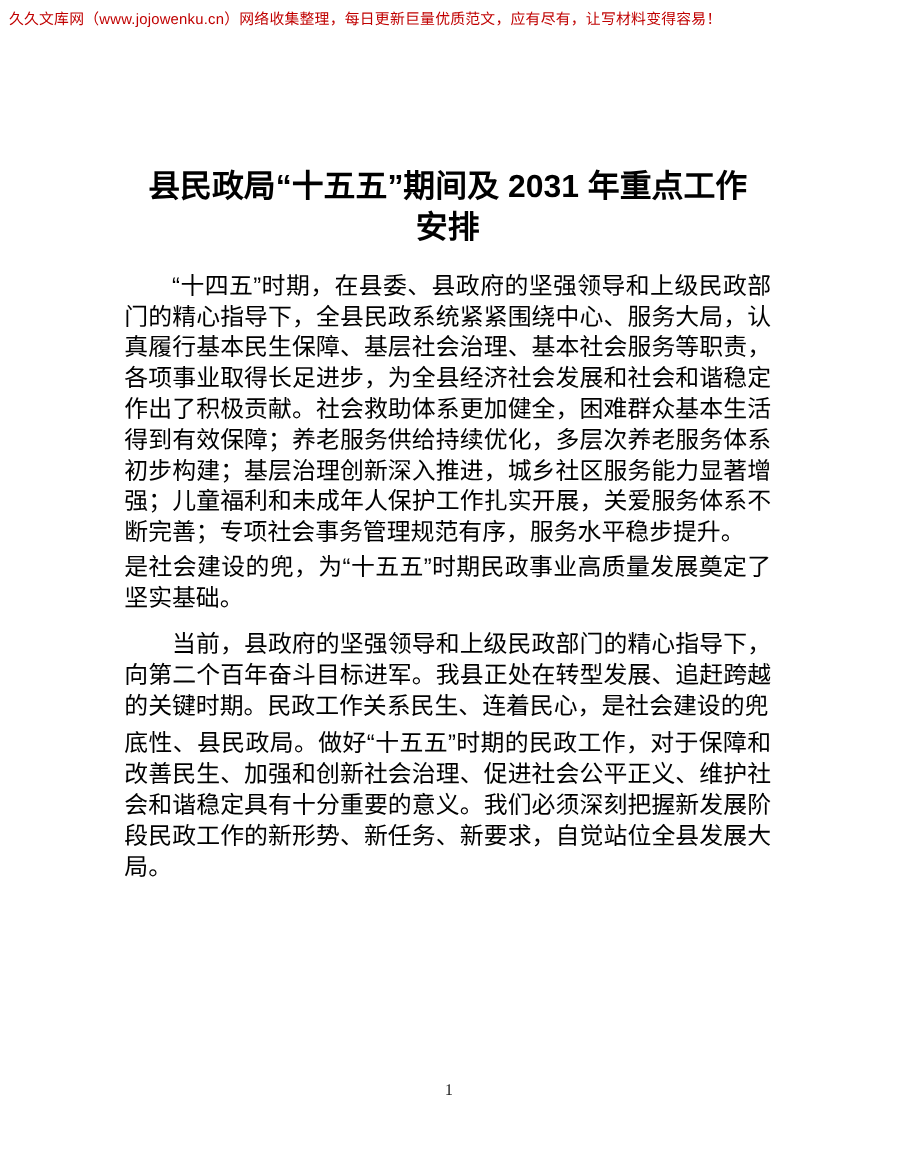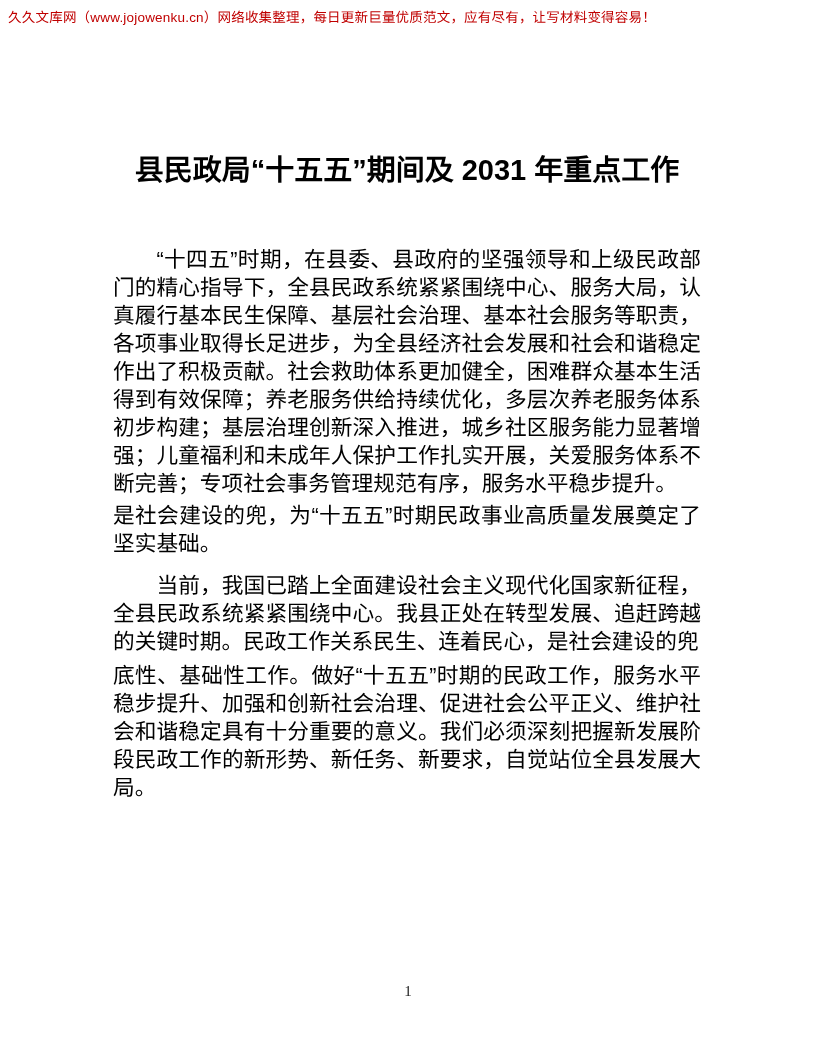--- a/index.html
+++ b/index.html
@@ -77,26 +77,27 @@
 <body>
 
 <div class="page">
 
   <div class="header">
     <span style="color: rgb(192, 0, 0);">久久文库网（www.jojowenku.cn）网络收集整理，每日更新巨量优质范文，应有尽有，让写材料变得容易！</span>
   </div>
 
   <h1 class="title">
     <span class="title-line">县民政局“十五五”期间及 2031 年重点工作</span>
+    <span class="title-line">安排</span>
   </h1>
 
   <div class="content">
     <p class="para indent p1">“十四五”时期，在县委、县政府的坚强领导和上级民政部门的精心指导下，全县民政系统紧紧围绕中心、服务大局，认真履行基本民生保障、基层社会治理、基本社会服务等职责，各项事业取得长足进步，为全县经济社会发展和社会和谐稳定作出了积极贡献。社会救助体系更加健全，困难群众基本生活得到有效保障；养老服务供给持续优化，多层次养老服务体系初步构建；基层治理创新深入推进，城乡社区服务能力显著增强；儿童福利和未成年人保护工作扎实开展，关爱服务体系不断完善；专项社会事务管理规范有序，服务水平稳步提升。</p>
     <p class="para p2">是社会建设的兜，为“十五五”时期民政事业高质量发展奠定了坚实基础。</p>
-    <p class="para indent p3">当前，我国已踏上全面建设社会主义现代化国家新征程，全县民政系统紧紧围绕中心。我县正处在转型发展、追赶跨越的关键时期。民政工作关系民生、连着民心，是社会建设的兜</p>
-    <p class="para p4">底性、基础性工作。做好“十五五”时期的民政工作，服务水平稳步提升、加强和创新社会治理、促进社会公平正义、维护社会和谐稳定具有十分重要的意义。我们必须深刻把握新发展阶段民政工作的新形势、新任务、新要求，自觉站位全县发展大局。</p>
+    <p class="para indent p3">当前，县政府的坚强领导和上级民政部门的精心指导下，向第二个百年奋斗目标进军。我县正处在转型发展、追赶跨越的关键时期。民政工作关系民生、连着民心，是社会建设的兜</p>
+    <p class="para p4">底性、县民政局。做好“十五五”时期的民政工作，对于保障和改善民生、加强和创新社会治理、促进社会公平正义、维护社会和谐稳定具有十分重要的意义。我们必须深刻把握新发展阶段民政工作的新形势、新任务、新要求，自觉站位全县发展大局。</p>
   </div>
 
   <div class="footer">
     <span style="color: rgb(34, 34, 34);">1</span>
   </div>
 
 </div>
 
 </body></html>

